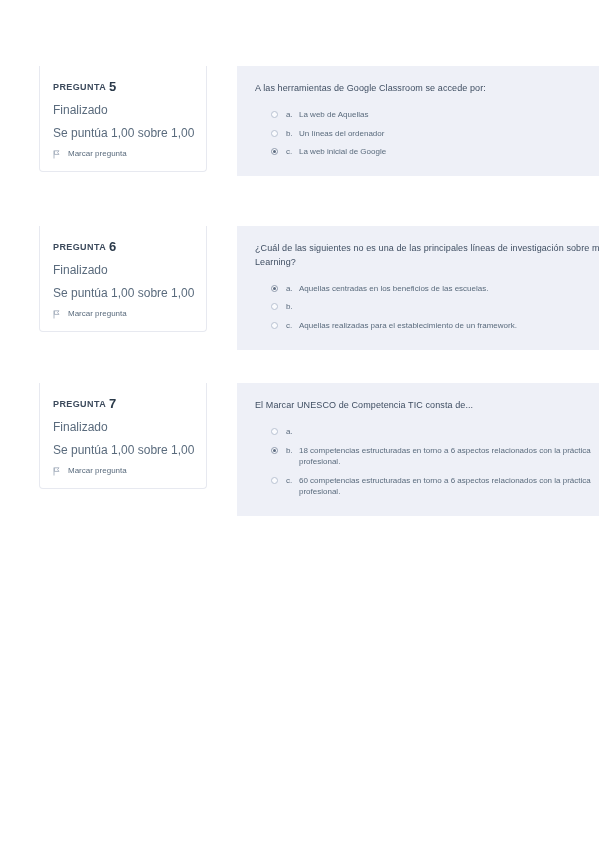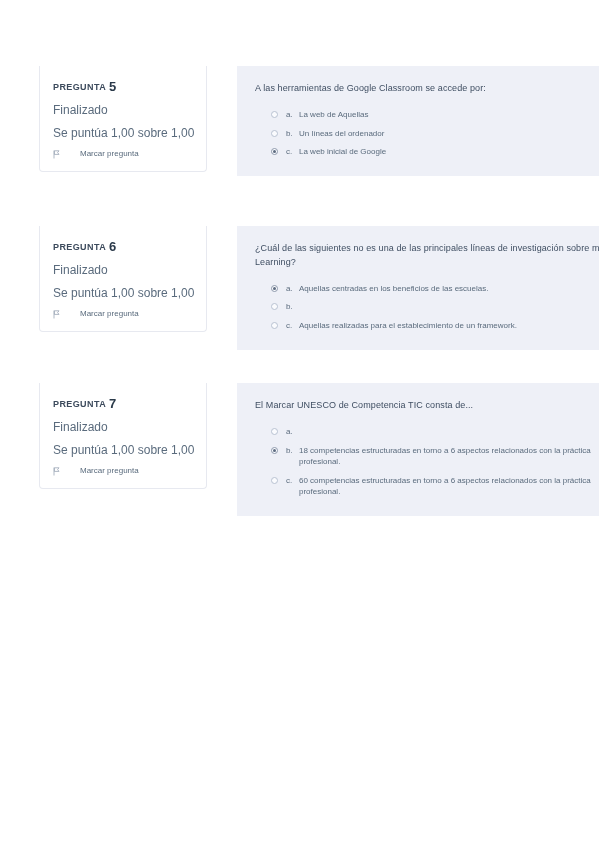--- a/index.html
+++ b/index.html
@@ -65,21 +65,21 @@
     color: #5a6b7d;
     margin: 0 0 10px 0;
     line-height: 1.1;
     white-space: nowrap;
   }
   .info-line:last-child { margin-bottom: 0; }
 
   .flag-row {
     display: flex;
     align-items: center;
-    gap: 20px;
+    gap: 8px;
     font-size: 8px;
     color: #5a6b7d;
     line-height: 1.1;
   }
   .flag-icon {
     width: 7px;
     height: 9px;
     display: inline-block;
     flex: 0 0 auto;
     position: relative;

